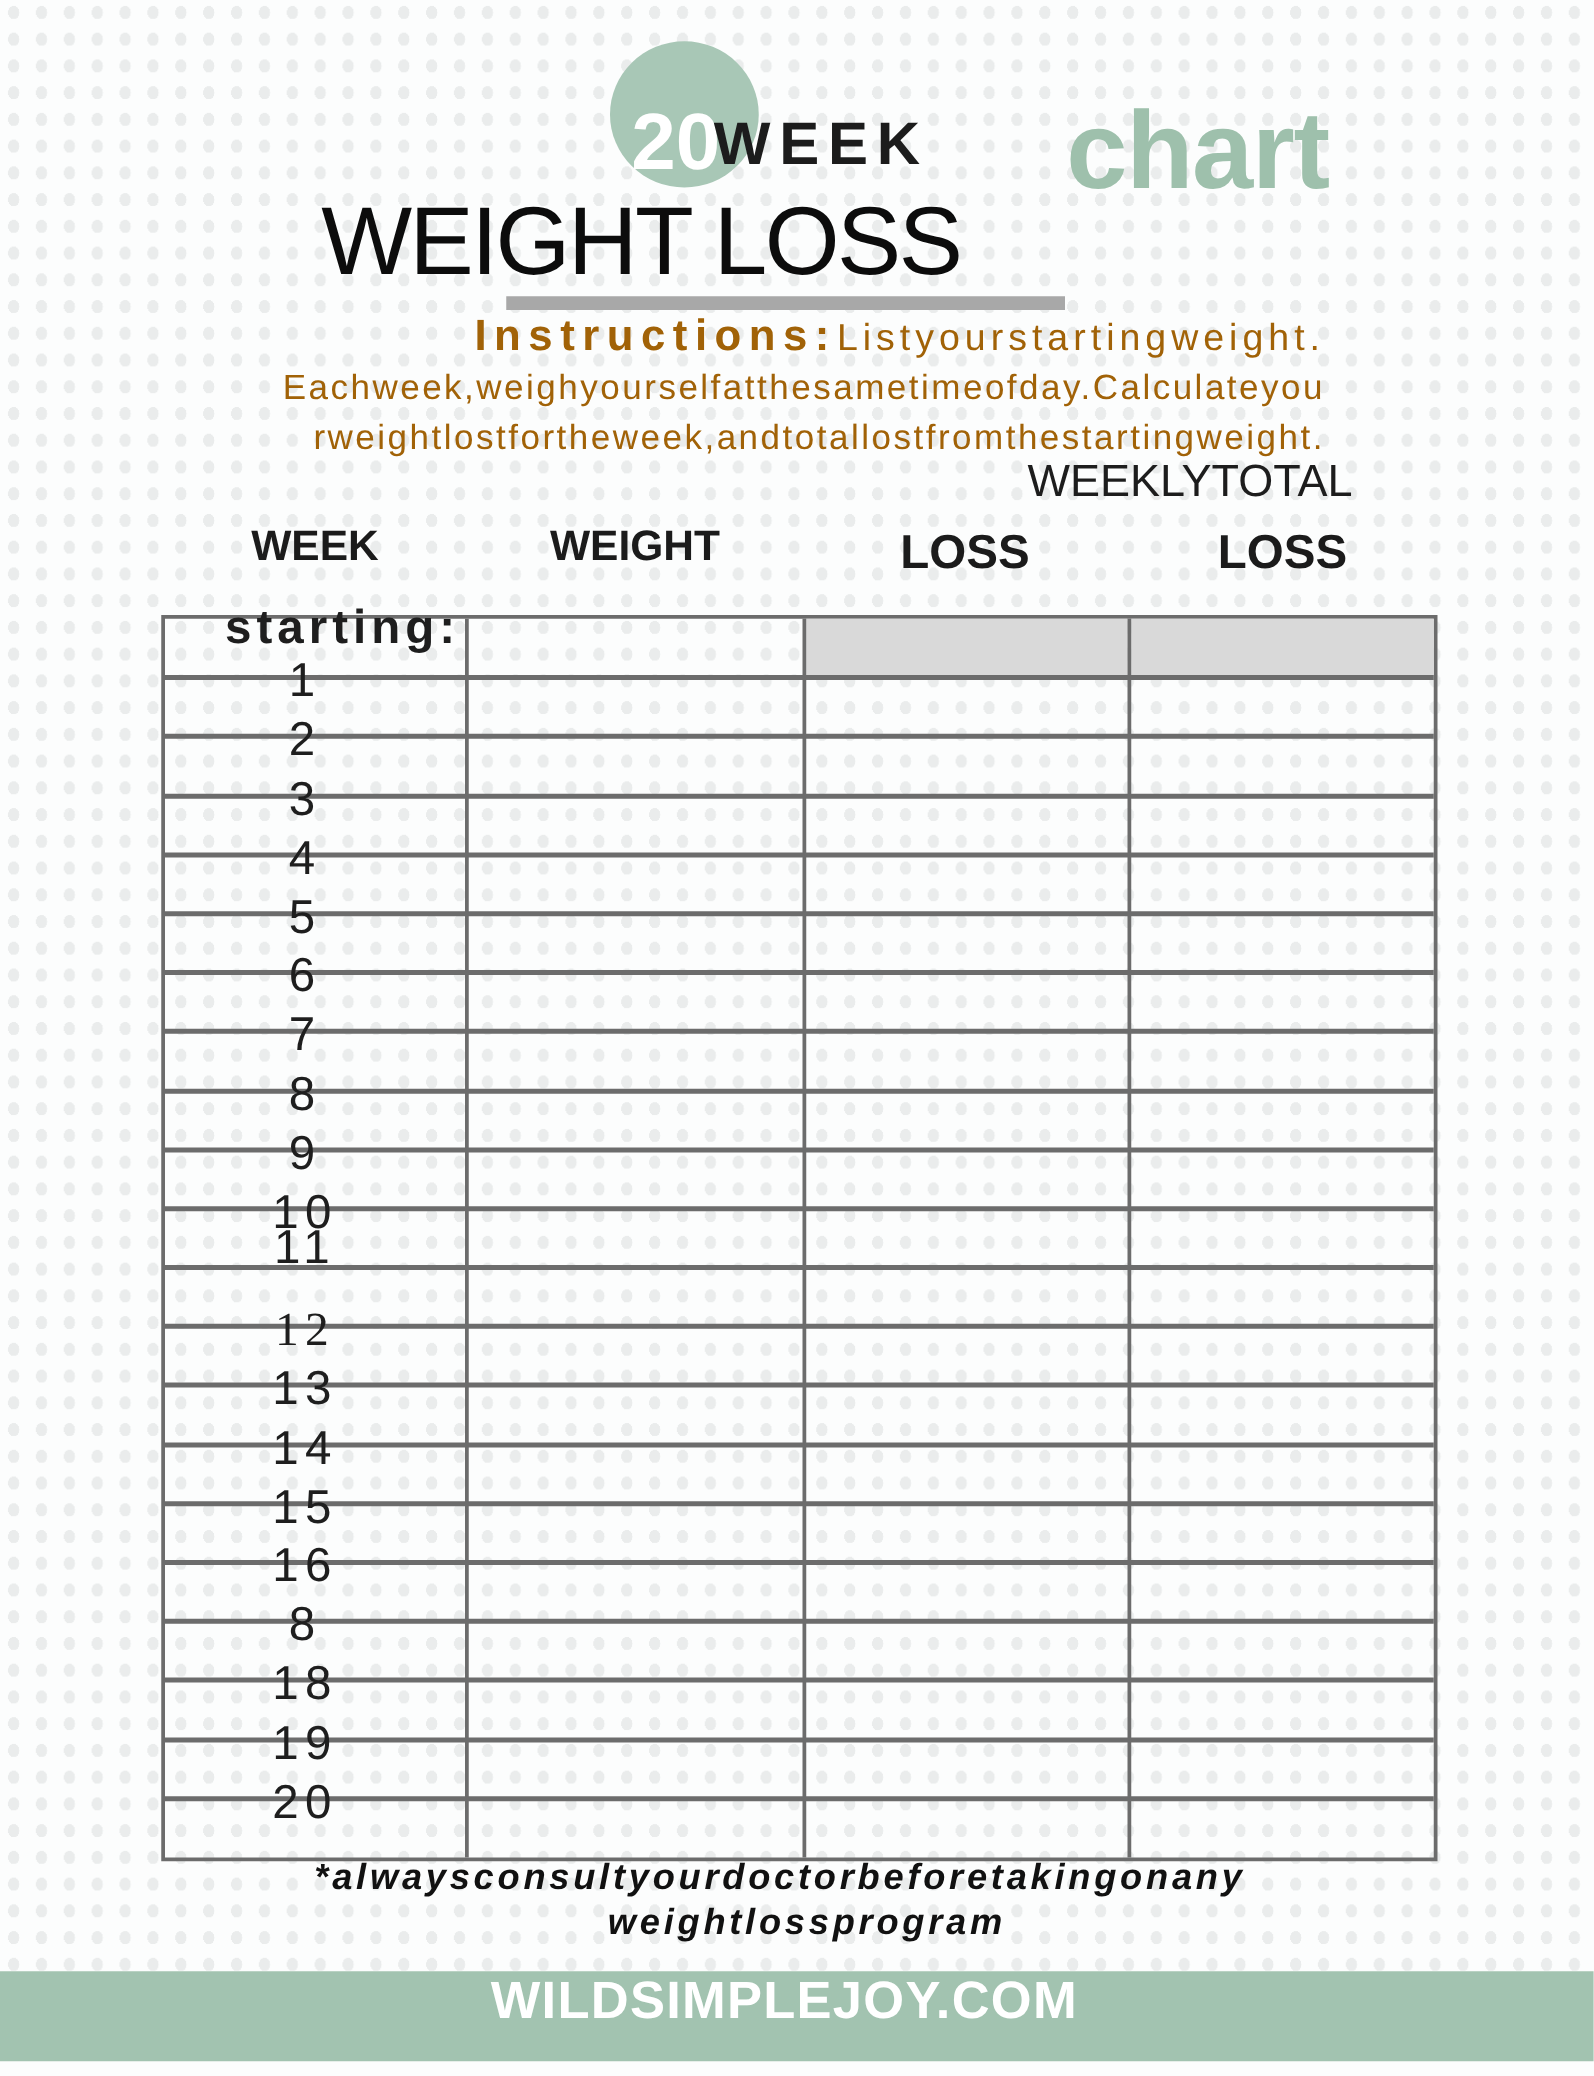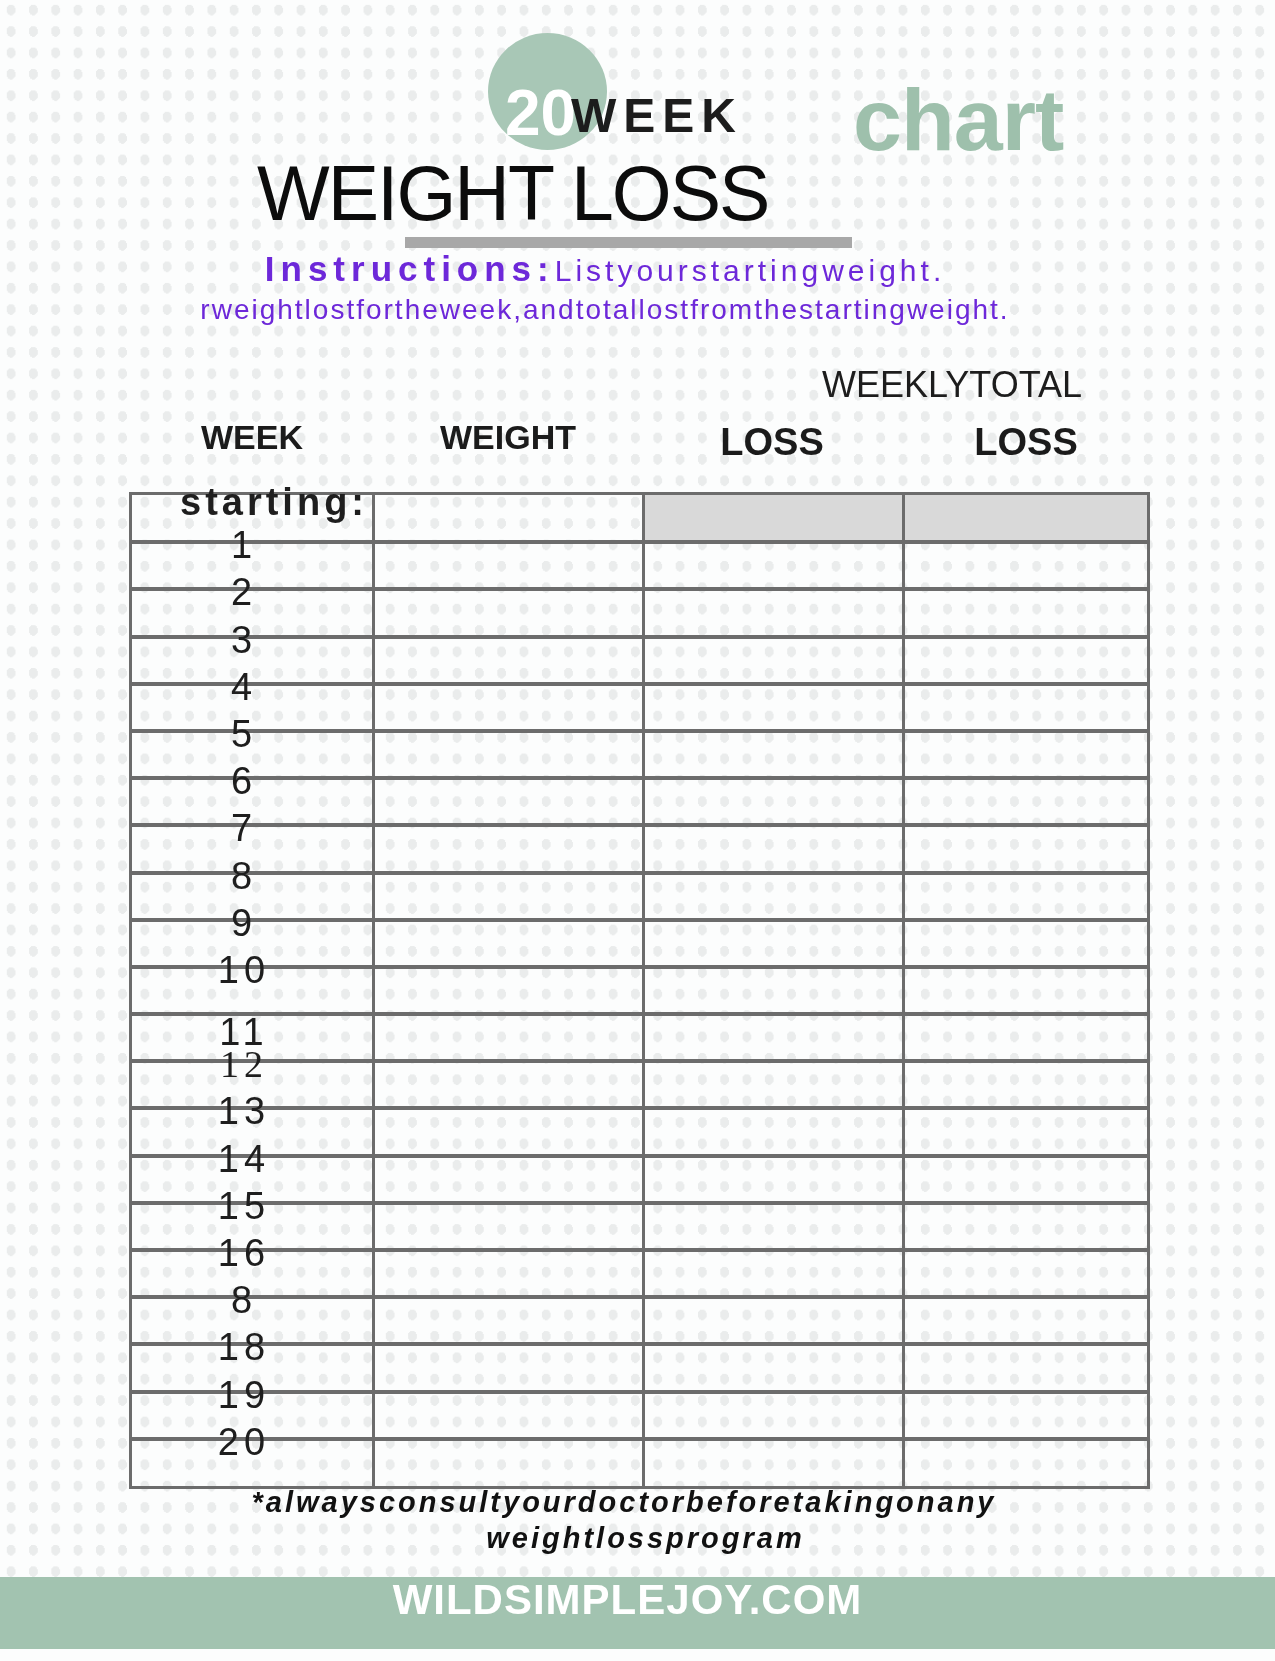--- a/index.html
+++ b/index.html
@@ -12,21 +12,21 @@
   }
   .abs{position:absolute;}
   
   .circle{left:488px;top:33px;width:119px;height:117px;border-radius:50%;background:#a8c7b6;}
   .num20{left:505px;top:80px;font-size:64px;font-weight:bold;color:#ffffff;line-height:1.05;}
   .weekword{left:571px;top:92px;font-size:48px;font-weight:bold;color:#1c1c1c;letter-spacing:7px;line-height:1;}
   .chartword{left:853px;top:78px;font-size:88px;font-weight:bold;color:#9ec0ac;line-height:0.95;letter-spacing:-1px;}
   .title{left:257px;top:155px;font-size:77px;font-weight:normal;color:#0c0c0c;letter-spacing:-2px;line-height:1;}
   .underline{left:405px;top:237px;width:447px;height:11px;background:#a8a8a8;}
   
-  .instr{left:150px;top:250px;width:910px;text-align:center;color:#6d28d9;}
+  .instr{left:150px;top:250px;width:910px;text-align:right;color:#a16207;}
   .instr .l1{font-size:30px;letter-spacing:4px;line-height:38px;white-space:nowrap;}
   .instr .l1 b{font-size:35px;letter-spacing:6px;}
   .instr .l2{font-size:28px;letter-spacing:2px;line-height:40px;white-space:nowrap;}
   
   .grouphdr{left:700px;top:364px;width:382px;text-align:right;font-size:36px;color:#1d1d1d;letter-spacing:0px;white-space:nowrap;}
   .colhdr{font-weight:bold;color:#1b1b1b;text-align:center;line-height:1;}
   .hweek{left:182px;top:420px;width:140px;font-size:34px;}
   .hweight{left:428px;top:420px;width:160px;font-size:34px;}
   .hloss1{left:692px;top:423px;width:160px;font-size:38px;}
   .hloss2{left:946px;top:423px;width:160px;font-size:38px;}
@@ -55,20 +55,21 @@
   <div class="abs circle"></div>
   <div class="abs num20">20</div>
   <div class="abs weekword">WEEK</div>
   <div class="abs chartword">chart</div>
 
   <div class="abs title">WEIGHT LOSS</div>
   <div class="abs underline"></div>
 
   <div class="abs instr">
     <div class="l1"><b>Instructions:</b><span>Listyourstartingweight.</span></div>
+    <div class="l2">Eachweek,weighyourselfatthesametimeofday.Calculateyou</div>
     <div class="l2">rweightlostfortheweek,andtotallostfromthestartingweight.</div>
   </div>
 
   <div class="abs grouphdr"><span>WEEKLY</span><span>TOTAL</span></div>
 
   <div class="abs colhdr hweek">WEEK</div>
   <div class="abs colhdr hweight">WEIGHT</div>
   <div class="abs colhdr hloss1">LOSS</div>
   <div class="abs colhdr hloss2">LOSS</div>
 
@@ -97,21 +98,21 @@
         <div class="weeklabel wl-num" style="top: 267.143px;">6</div>
         <div class="rowline" style="top: 328.333px;"></div>
         <div class="weeklabel wl-num" style="top: 314.333px;">7</div>
         <div class="rowline" style="top: 375.524px;"></div>
         <div class="weeklabel wl-num" style="top: 361.524px;">8</div>
         <div class="rowline" style="top: 422.714px;"></div>
         <div class="weeklabel wl-num" style="top: 408.714px;">9</div>
         <div class="rowline" style="top: 469.905px;"></div>
         <div class="weeklabel wl-num" style="top: 455.905px;">10</div>
         <div class="rowline" style="top: 517.095px;"></div>
-        <div class="weeklabel wl-num" style="top: 518px;">11</div>
+        <div class="weeklabel wl-num" style="top: 484px;">11</div>
         <div class="rowline" style="top: 564.286px;"></div>
         <div class="weeklabel wl-num" style="top: 550.286px; font-family: Liberation Serif, serif;">12</div>
         <div class="rowline" style="top: 611.476px;"></div>
         <div class="weeklabel wl-num" style="top: 597.476px;">13</div>
         <div class="rowline" style="top: 658.667px;"></div>
         <div class="weeklabel wl-num" style="top: 644.667px;">14</div>
         <div class="rowline" style="top: 705.857px;"></div>
         <div class="weeklabel wl-num" style="top: 691.857px;">15</div>
         <div class="rowline" style="top: 753.048px;"></div>
         <div class="weeklabel wl-num" style="top: 739.048px;">16</div>

